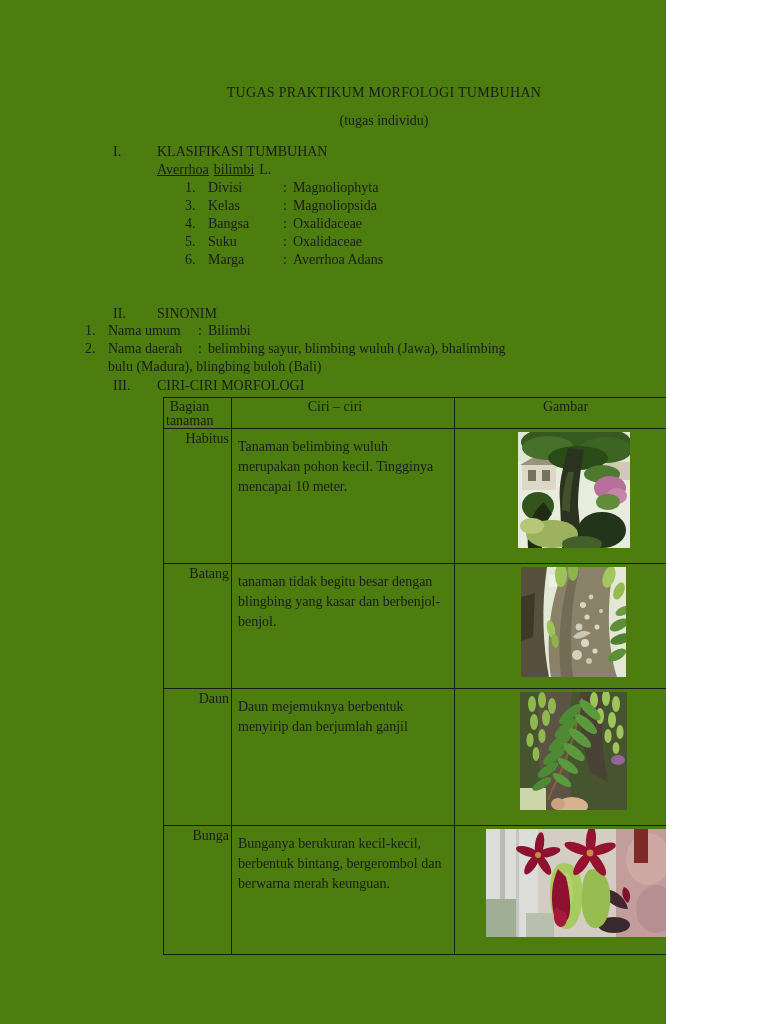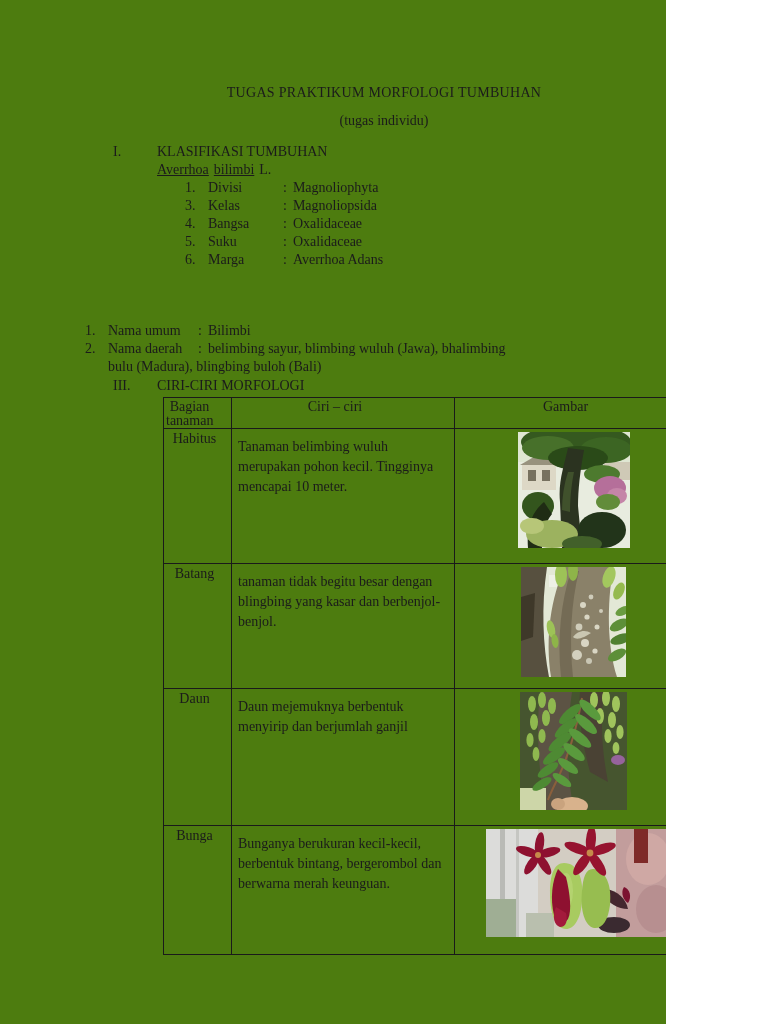--- a/index.html
+++ b/index.html
@@ -36,21 +36,21 @@
     border-collapse:collapse; table-layout:fixed; width:529px;
   }
   table.morph col.c1 { width:68px; }
   table.morph col.c2 { width:223px; }
   table.morph col.c3 { width:238px; }
   table.morph th, table.morph td { border:1.5px solid #1a1a1a; }
   table.morph th {
     font-weight:normal; text-align:center; vertical-align:top;
     line-height:14px; padding:2px 18px 0 2px; height:26px;
   }
-  td.part { vertical-align:top; text-align:center; padding:2px 10px 0 4px; }
+  td.part { vertical-align:top; text-align:right; padding:2px 2px 0 4px; }
   td.ciri { vertical-align:top; text-align:left; padding:8px 8px 0 6px; line-height:20px; }
   td.img  { vertical-align:top; text-align:center; padding-top:3px; }
   tr.r1 td { height:126px; }
   tr.r2 td { height:116px; }
   tr.r3 td { height:128px; }
   tr.r4 td { height:120px; }
   .photo { display:inline-block; }
   .photo-flower { margin-left:10px; }
 </style>
 </head>
@@ -70,20 +70,23 @@
   </div>
 
   <div class="k-list">
     <div class="k-item"><span class="num">1.</span><span class="k-label">Divisi</span><span class="colon">:</span><span>Magnoliophyta</span></div>
     <div class="k-item"><span class="num">3.</span><span class="k-label">Kelas</span><span class="colon">:</span><span>Magnoliopsida</span></div>
     <div class="k-item"><span class="num">4.</span><span class="k-label">Bangsa</span><span class="colon">:</span><span>Oxalidaceae</span></div>
     <div class="k-item"><span class="num">5.</span><span class="k-label">Suku</span><span class="colon">:</span><span>Oxalidaceae</span></div>
     <div class="k-item"><span class="num">6.</span><span class="k-label">Marga</span><span class="colon">:</span><span>Averrhoa Adans</span></div>
   </div>
 
+  <div class="sec sec-2">
+    <span class="numeral">II.</span><span>SINONIM</span>
+  </div>
 
   <div class="s-list">
     <div class="s-item"><span class="num">1.</span><span class="s-label">Nama umum</span><span class="colon">:</span><span>Bilimbi</span></div>
     <div class="s-item"><span class="num">2.</span><span class="s-label">Nama daerah</span><span class="colon">:</span><span>belimbing sayur, blimbing wuluh (Jawa), bhalimbing</span>
       <div class="s-line2">bulu (Madura), blingbing buloh (Bali)</div>
     </div>
   </div>
 
   <div class="sec sec-3">
     <span class="numeral">III.</span><span>CIRI-CIRI MORFOLOGI</span>

